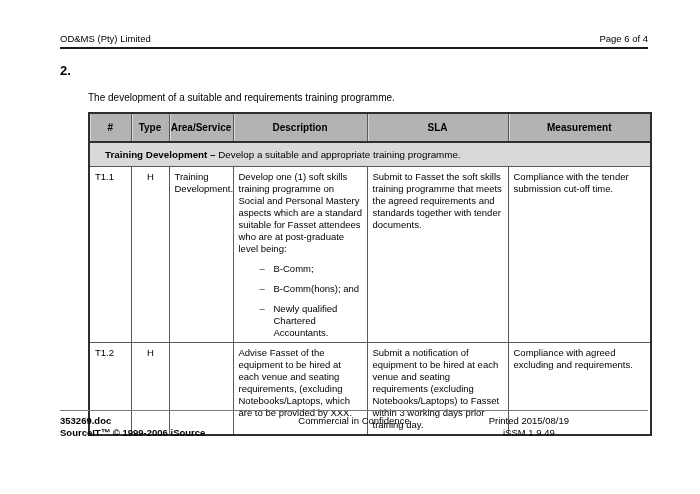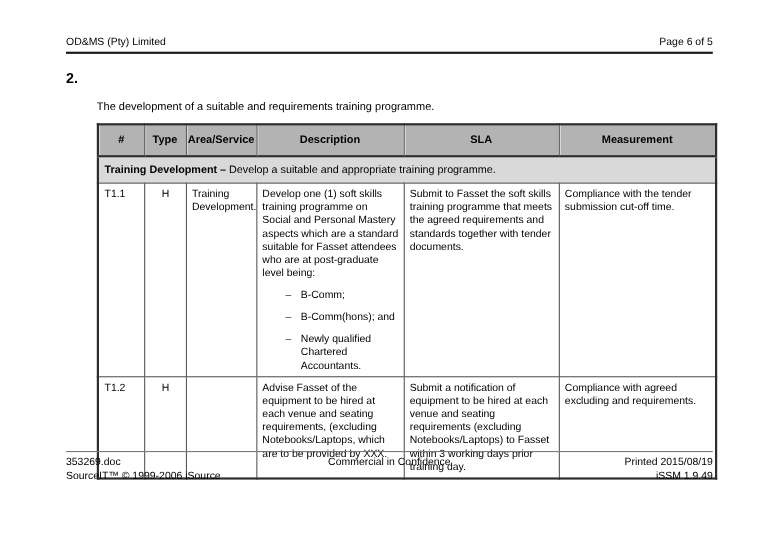--- a/index.html
+++ b/index.html
@@ -50,21 +50,21 @@
   .sla-table { border: 2px solid #2e2e2e; }
   .sla-table thead th {
     background: #b3b3b3;
     font-size: 10px; font-weight: bold;
     height: 25px; text-align: center; vertical-align: middle;
     border-bottom: 2px solid #2e2e2e;
     box-shadow: inset 1px 0 0 #d7d7d7;
   }
   .section-row td {
     background: #d9d9d9;
-    height: 19px; padding: 2px 5px;
+    height: 19px; padding: 2px 15px;
     vertical-align: middle;
     font-size: 9.8px;
     margin-left: 14px;
   }
   .section-row b { font-weight: bold; }
   .body-row td {
     vertical-align: top;
     padding: 4px 4px 3px 5px;
     line-height: 12px;
     background: #fff;
@@ -76,32 +76,32 @@
   .bullet .dash { width: 14px; flex: none; color: #333; }
 
   
   .page-footer {
     position: absolute; left: 60px; right: 52px; top: 410px;
     border-top: 1px solid #7a7a7a;
     padding-top: 4px;
     display: grid; grid-template-columns: 1fr auto 1fr;
     font-size: 9.5px; line-height: 12px;
   }
-  .footer-left  { text-align: left; }
+  .footer-left  { text-align: left; font-weight: bold; }
   .footer-center{ text-align: right; }
-  .footer-right { text-align: right; }
+  .footer-right { text-align: center; }
 </style>
 </head>
 <body>
 
 <div class="page">
 
   <div class="page-header">
     <span>OD&amp;MS (Pty) Limited</span>
-    <span>Page 6 of 5</span>
+    <span>Page 6 of 4</span>
   </div>
 
   <div class="section-heading">
     <span class="heading-num">2.</span>
   </div>
 
   <div class="intro">The development of a suitable and requirements training programme.</div>
 
   <table class="sla-table">
     <colgroup>

